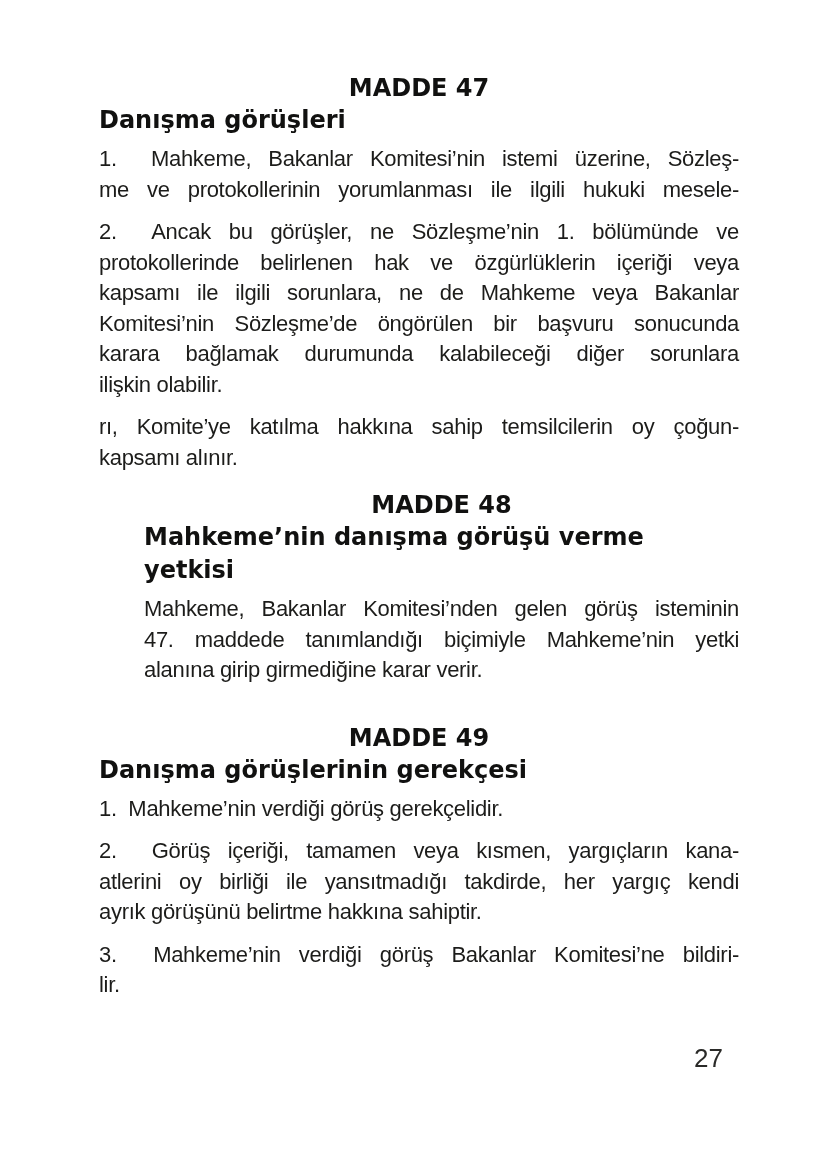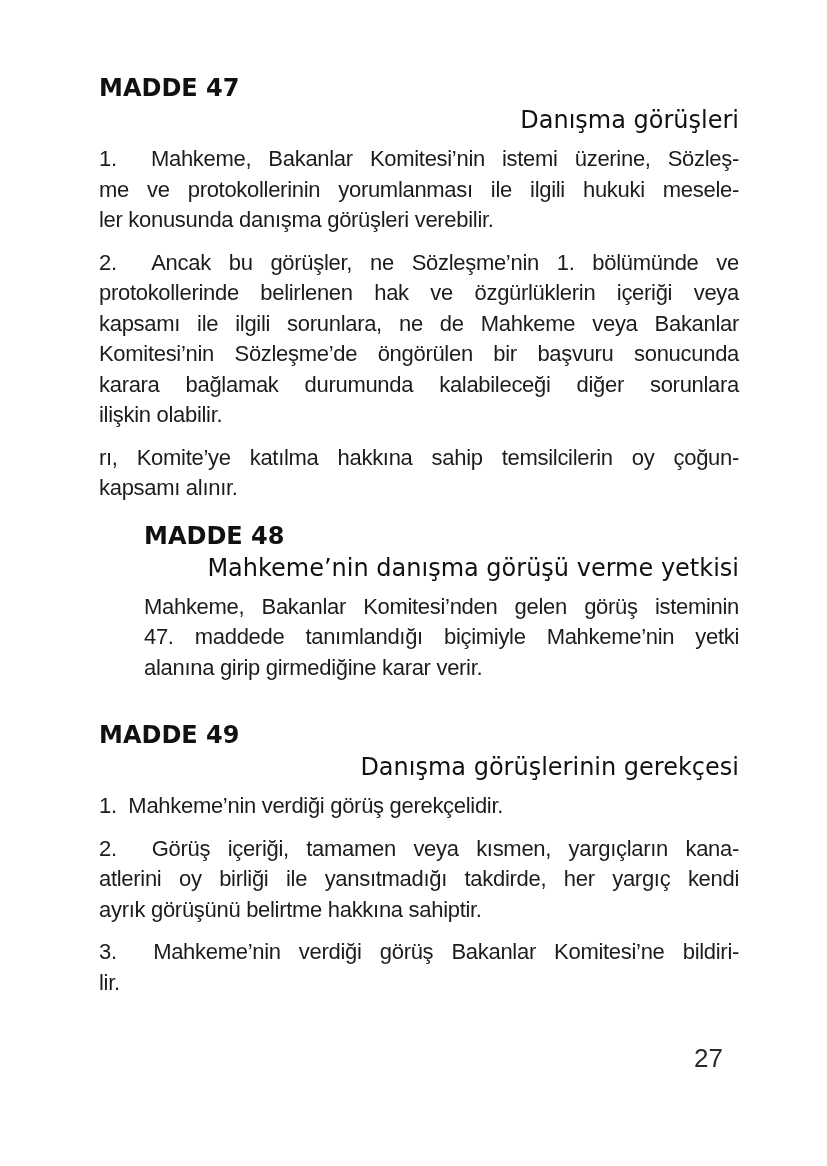--- a/index.html
+++ b/index.html
@@ -21,28 +21,29 @@
     width: 640px;
   }
   .article { margin: 0; }
   .article + .article.gap-small { margin-top: 16px; margin-left: 45px; }
   .article + .article.gap-large { margin-top: 36px; }
   .article-heading {
     font-family: "DejaVu Sans", sans-serif;
     font-size: 24px;
     line-height: 32px;
     font-weight: 700;
+    text-align: center;
     color: #111110;
   }
   .article-subheading {
     font-family: "DejaVu Sans", sans-serif;
     font-size: 24px;
     line-height: 33px;
-    font-weight: 400;
-    text-align: right;
+    font-weight: 700;
+    text-align: left;
     margin-bottom: 7px;
     color: #111110;
   }
   .para { margin-bottom: 12px; }
   .para:last-child { margin-bottom: 0; }
   .line {
     display: block;
     font-size: 22px;
     line-height: 30.5px;
     letter-spacing: -0.3px;
@@ -69,21 +70,20 @@
 <body>
 
 <div class="book-page">
   <main class="content" id="articles-root">
       <section class="article">
         <h2 class="article-heading">MADDE 47</h2>
         <h3 class="article-subheading">Danışma görüşleri</h3>
         <p class="para">
           <span class="line">1.  Mahkeme, Bakanlar Komitesi’nin istemi üzerine, Sözleş-</span>
           <span class="line">me ve protokollerinin yorumlanması ile ilgili hukuki mesele-</span>
-          <span class="line last">ler konusunda danışma görüşleri verebilir.</span>
         </p>
         <p class="para">
           <span class="line">2.  Ancak bu görüşler, ne Sözleşme’nin 1. bölümünde ve</span>
           <span class="line">protokollerinde belirlenen hak ve özgürlüklerin içeriği veya</span>
           <span class="line">kapsamı ile ilgili sorunlara, ne de Mahkeme veya Bakanlar</span>
           <span class="line">Komitesi’nin Sözleşme’de öngörülen bir başvuru sonucunda</span>
           <span class="line">karara bağlamak durumunda kalabileceği diğer sorunlara</span>
           <span class="line last">ilişkin olabilir.</span>
         </p>
         <p class="para">

